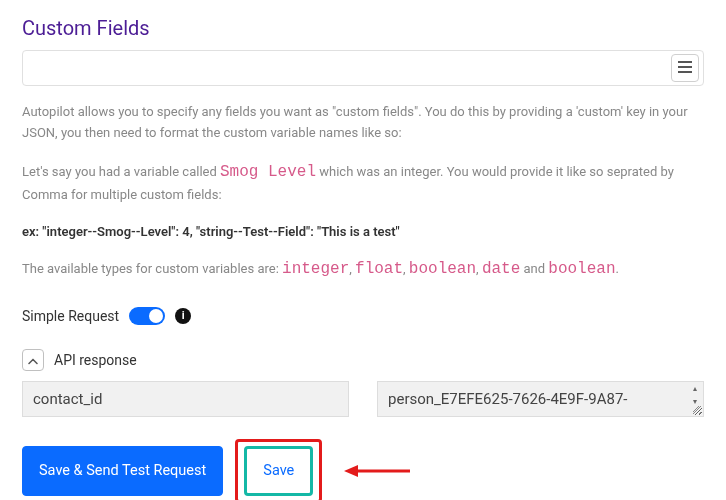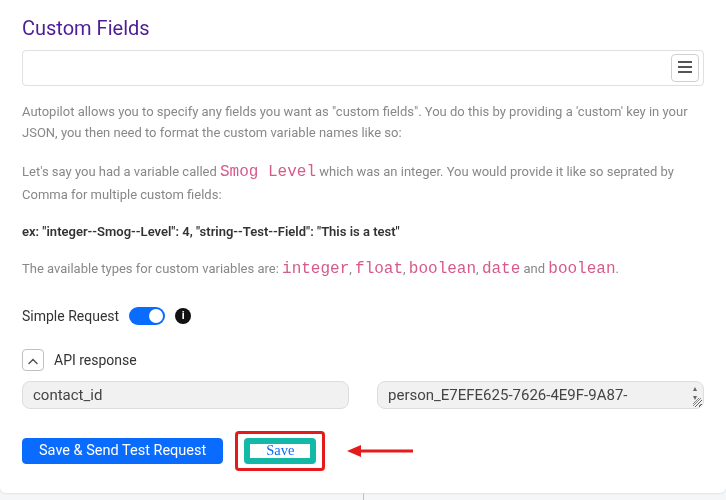--- a/index.html
+++ b/index.html
@@ -123,22 +123,22 @@
   }
   .response-row {
     display: flex;
     gap: 28px;
     margin-top: 4px;
   }
   .resp-field {
     flex: 1;
     border: 1px solid #ddd;
     background: #f1f1f1;
-    border-radius: 8px;
-    height: 28px;
+    border-radius: 0;
+    height: 36px;
     display: flex;
     align-items: center;
     padding: 0 10px;
     color: #444;
     font-size: 15px;
     overflow: hidden;
     position: relative;
   }
   .resp-textarea {
     resize: vertical;
@@ -168,38 +168,37 @@
     font-size: 8px;
   }
   .btn-row {
     display: flex;
     align-items: center;
     gap: 12px;
     margin-top: 22px;
   }
   .btn {
     border-radius: 4px;
-    height: 26px;
+    height: 50px;
     padding: 0 16px;
     font-size: 14.5px;
     display: flex;
     align-items: center;
     justify-content: center;
     cursor: pointer;
   }
   .btn-primary {
     background: #0a6bff;
     border: 1px solid #0a6bff;
     color: #fff;
   }
   .btn-secondary {
     background: #fff;
-    border: 6px solid #14b8a6;
+    border: 3px solid #14b8a6;
     color: #0a6bff;
-    font-family: Liberation Serif, serif;
   }
   .highlight-box {
     border: 3px solid #e31b1b;
     border-radius: 4px;
     padding: 4px 6px;
     display: flex;
     align-items: center;
   }
   .arrow {
     display: flex;

